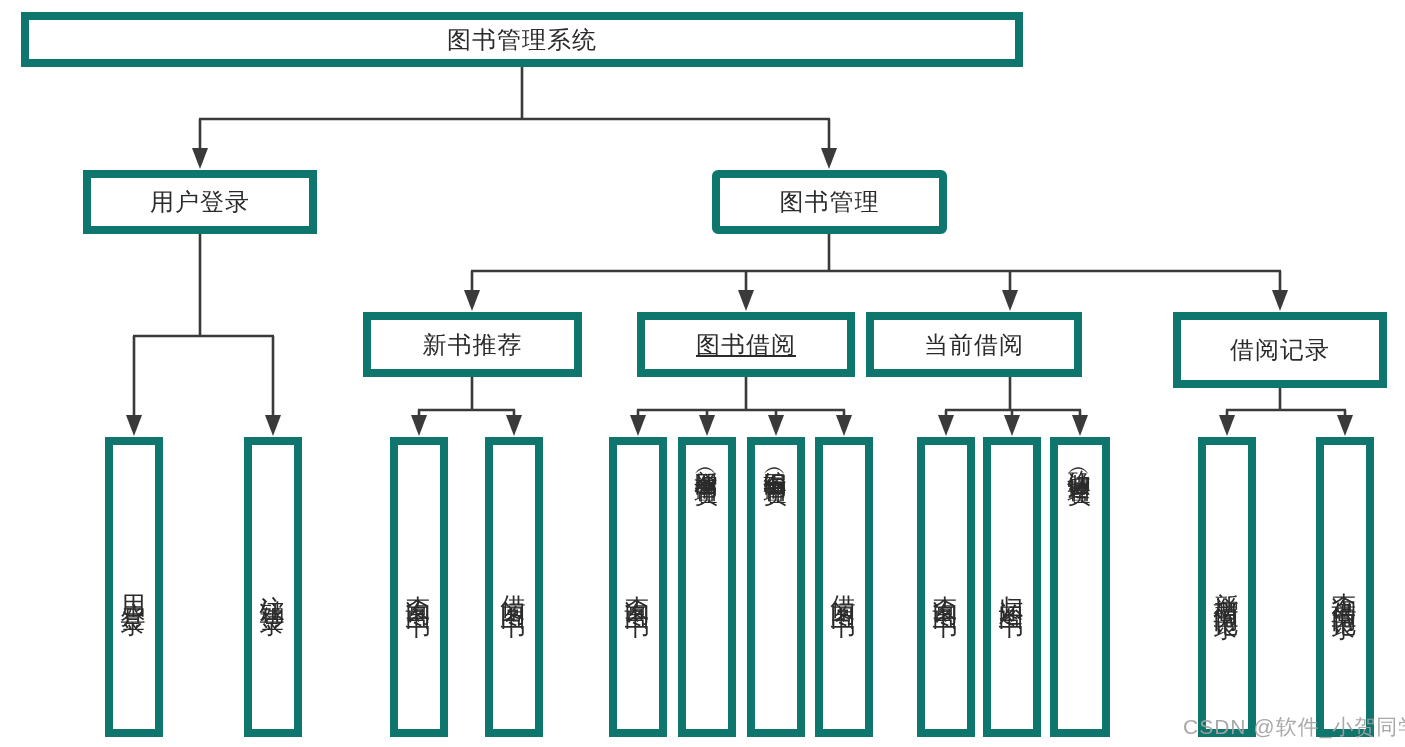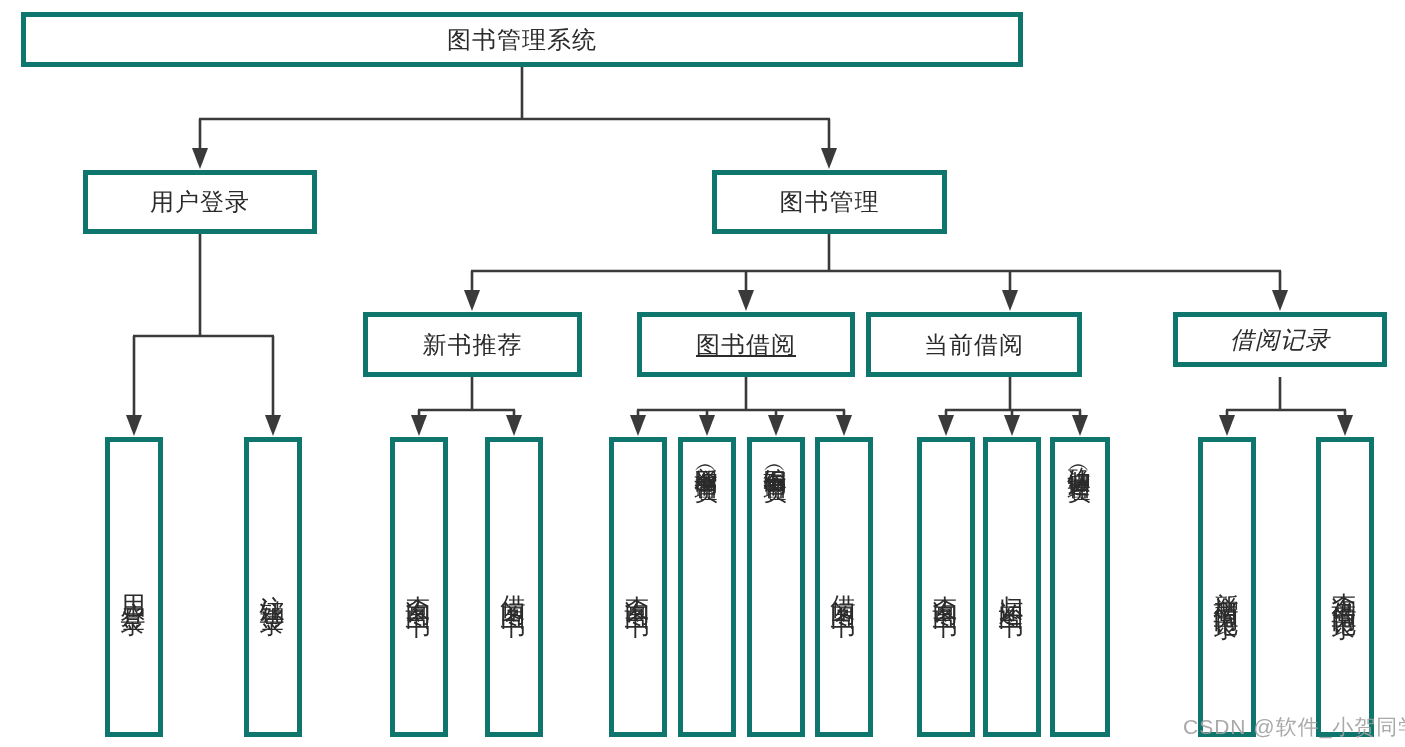--- a/index.html
+++ b/index.html
@@ -15,21 +15,21 @@
   .connectors {
     position: absolute;
     left: 0; top: 0;
     width: 1405px; height: 747px;
     z-index: 1;
   }
   .node {
     position: absolute;
     box-sizing: border-box;
     background: #ffffff;
-    border: 5px solid #0f766e;
+    border: 8px solid #0f766e;
     display: flex;
     align-items: center;
     justify-content: center;
     z-index: 2;
   }
   .node--h {
     font-size: 24px;
     letter-spacing: 1px;
     white-space: nowrap;
   }
@@ -116,34 +116,34 @@
     </g>
   </svg>
 
   <div class="node node--h" style="left:21px; top:12px; width:1002px; height:55px;">
     <span>图书管理系统</span>
   </div>
 
   <div class="node node--h" style="left:83px; top:170px; width:234px; height:64px;">
     <span>用户登录</span>
   </div>
-  <div class="node node--h" style="left:712px; top:170px; width:235px; height:64px;">
+  <div class="node node--h" style="left:712px; top:170px; width:235px; height:64px;border-radius:6px;">
     <span>图书管理</span>
   </div>
 
   <div class="node node--h" style="left:363px; top:312px; width:219px; height:65px;">
     <span>新书推荐</span>
   </div>
   <div class="node node--h" style="left:637px; top:312px; width:218px; height:65px;text-decoration:underline;">
     <span>图书借阅</span>
   </div>
   <div class="node node--h" style="left:866px; top:312px; width:216px; height:65px;">
     <span>当前借阅</span>
   </div>
-  <div class="node node--h" style="left:1173px; top:312px; width:214px; height:55px;font-style:italic;">
+  <div class="node node--h" style="left:1173px; top:312px; width:214px; height:76px;">
     <span>借阅记录</span>
   </div>
 
   <div class="node leaf" style="left:105px;">
     <span class="vtext">用户登录</span>
   </div>
   <div class="node leaf" style="left:244px;">
     <span class="vtext">注销登录</span>
   </div>
 

